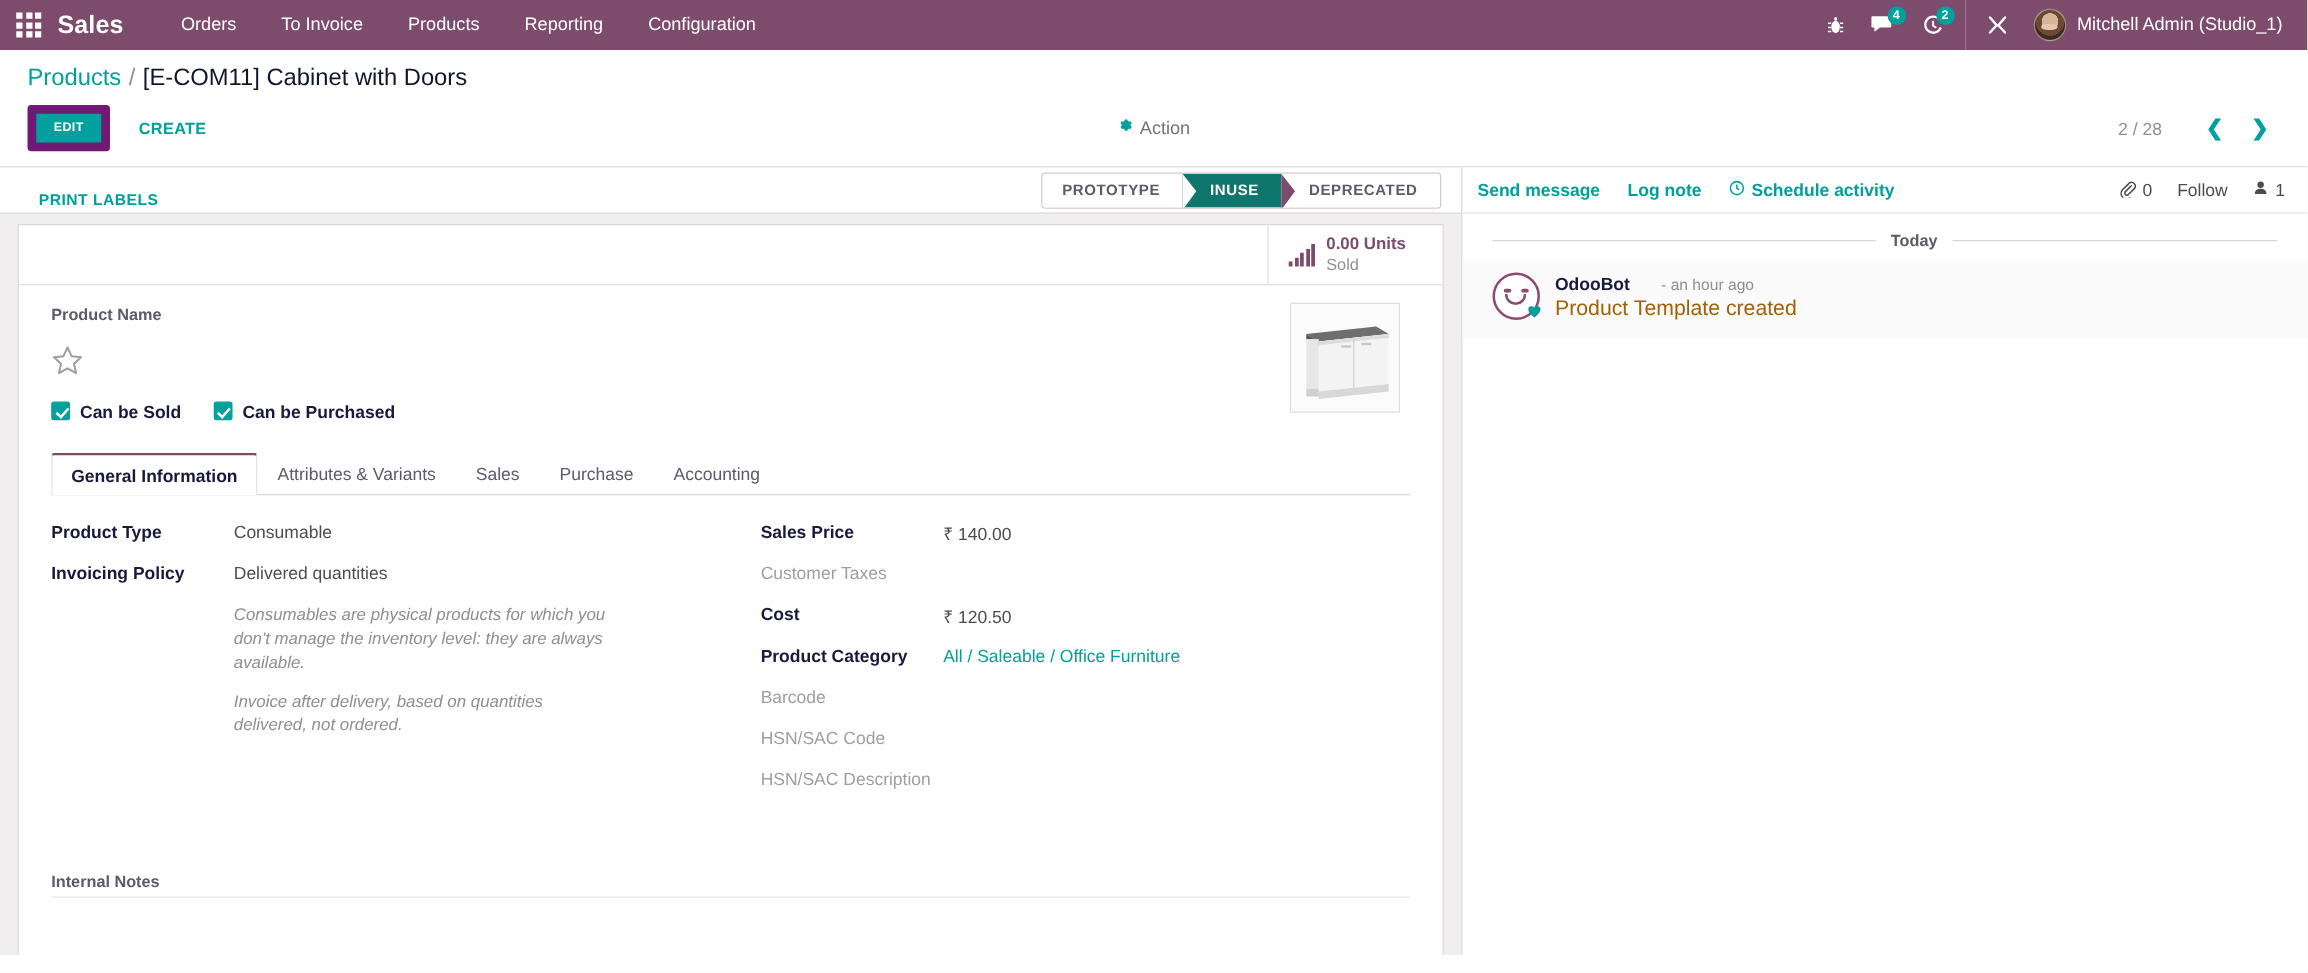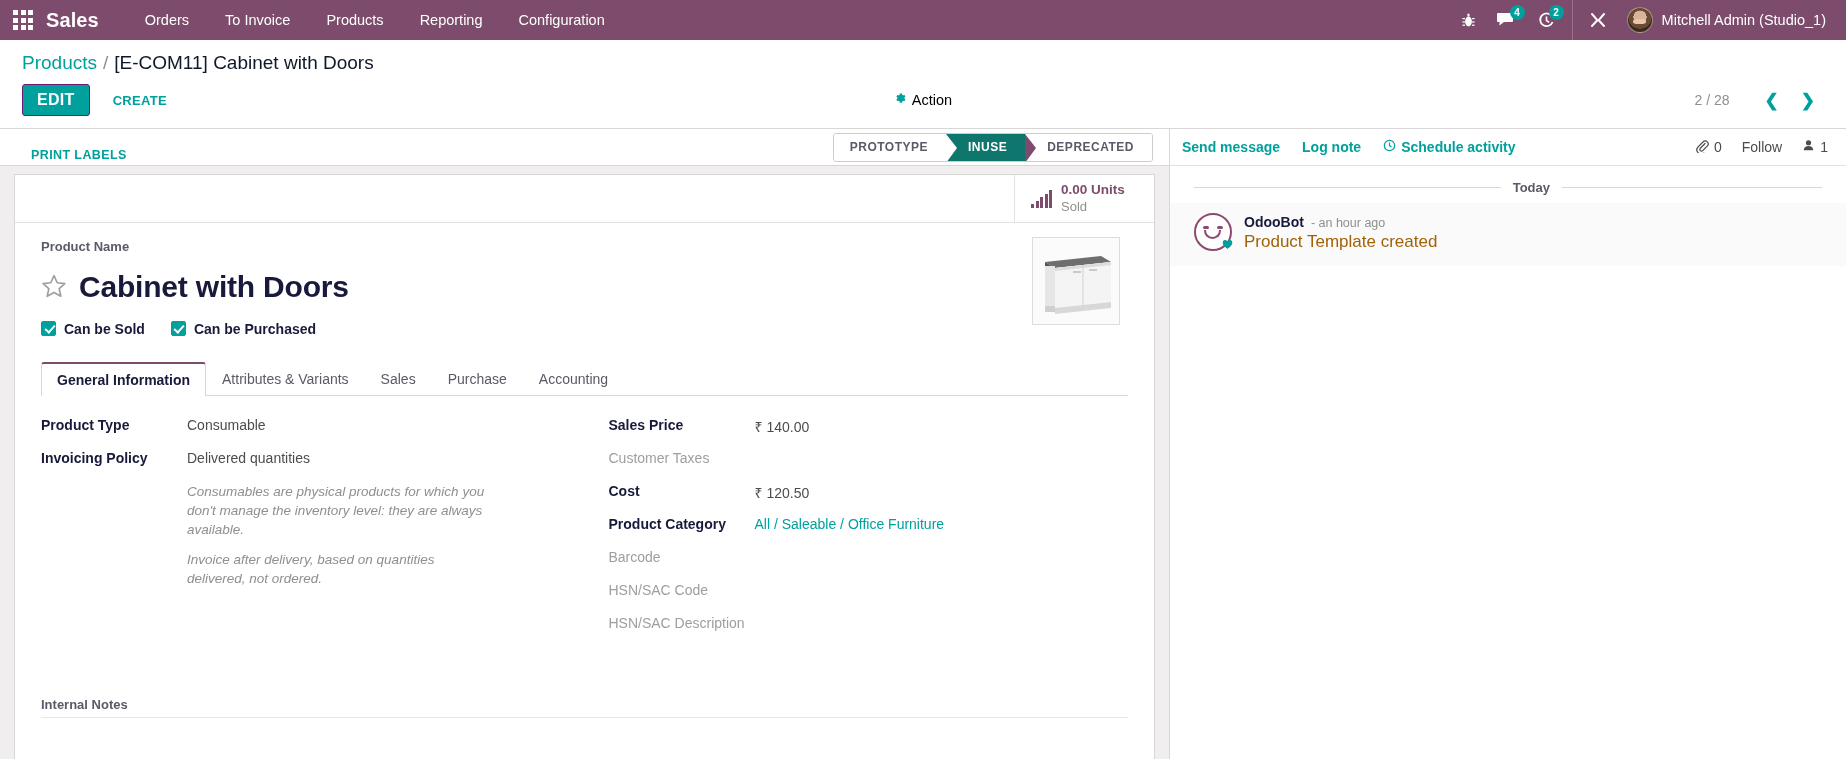--- a/index.html
+++ b/index.html
@@ -90,36 +90,36 @@
   .bc-current { color: #0f172a; }
 
   .buttons-row {
     display: flex; align-items: center;
     padding: 4px 0 12px 6px;
     position: relative;
     min-height: 36px;
   }
   .btn-edit {
     background: #00A09D; color: #ffffff;
-    border: 1px solid #701a75;
-    font-size: 16px; font-weight: bold;
+    border: 7px solid #701a75;
+    font-size: 10px; font-weight: bold;
     letter-spacing: .3px;
     padding: 6px 14px; border-radius: 3px;
     cursor: pointer;
   }
   .btn-create {
     background: transparent; color: #00A09D;
     border: 1px solid transparent;
     font-size: 13px; font-weight: bold; letter-spacing: .3px;
     padding: 6px 14px; border-radius: 3px; margin-left: 8px;
     cursor: pointer;
   }
   .action-btn {
     position: absolute; left: 50%; transform: translateX(-50%);
-    color: #000000; font-size: 14.5px; cursor: pointer;
+    color: #737373; font-size: 14.5px; cursor: pointer;
     display: flex; align-items: center; gap: 5px;
   }
   .pager {
     margin-left: auto; display: flex; align-items: center; gap: 4px;
     padding-right: 6px;
   }
   .pager-count { color: #8f8f8f; font-size: 14px; margin-right: 22px; white-space: nowrap; }
   .pager-arrow {
     color: #00A09D; cursor: pointer; padding: 2px 9px;
     font-size: 17px; line-height: 1; font-weight: bold;
@@ -332,21 +332,21 @@
   .bot-avatar .smile {
     position: absolute; left: 8px; top: 15px; width: 17px; height: 9px;
     border: 2.5px solid #8c4a70; border-top: none;
     border-radius: 0 0 12px 12px;
   }
   .bot-avatar .heart {
     position: absolute; right: -3px; bottom: -1px;
     width: 11px; height: 11px; color: #00A09D;
   }
   .msg-body { padding-top: 1px; }
-  .msg-head { display: flex; align-items: baseline; gap: 7px; }
+  .msg-head { display: flex; align-items: baseline; gap: 25px; }
   .msg-author { font-size: 14px; font-weight: bold; color: #18193b; }
   .msg-time { font-size: 12.5px; color: #8f8f8f; }
   .msg-text { font-size: 17px; color: #a16207; margin-top: 2px; }
 </style>
 </head>
 <body>
 
 <div class="navbar">
   <div class="apps-grid">
     <div class="dots">
@@ -495,21 +495,20 @@
           </div>
 
           <div class="title-block">
             <div class="field-label-small">Product Name</div>
             <div class="title-line">
               <span class="star-icon">
                 <svg width="26" height="26" viewBox="0 0 24 24" fill="none" stroke="#9e9e9e" stroke-width="1.5" stroke-linejoin="round">
                   <polygon points="12,2.5 15,9 22,9.8 16.8,14.5 18.3,21.5 12,18 5.7,21.5 7.2,14.5 2,9.8 9,9"></polygon>
                 </svg>
               </span>
-              <h1 class="product-title">Cabinet with Doors</h1>
             </div>
 
             <div class="checkbox-row">
               <label class="cb-item">
                 <span class="cb-box"></span>
                 <span class="cb-label">Can be Sold</span>
               </label>
               <label class="cb-item">
                 <span class="cb-box"></span>
                 <span class="cb-label">Can be Purchased</span>

